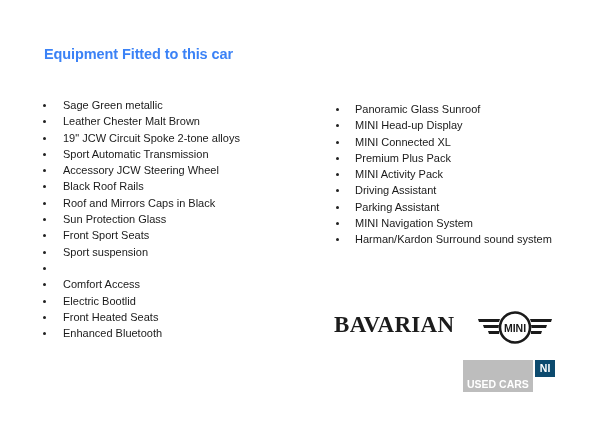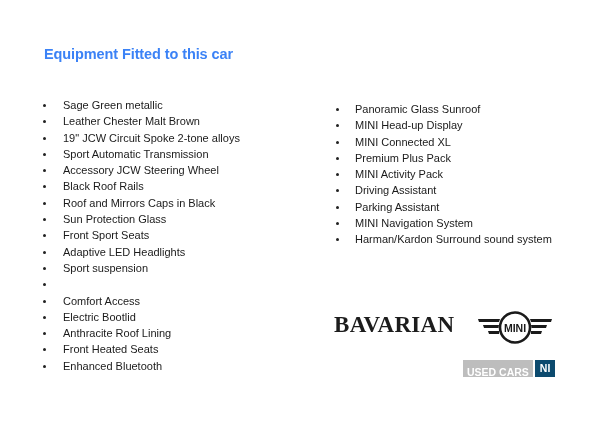--- a/index.html
+++ b/index.html
@@ -27,44 +27,42 @@
     .bavarian {
       position: absolute; left: 334px; top: 312px;
       font-family: "Liberation Serif", serif; font-size: 23px; font-weight: bold;
       color: #1c1c1c; letter-spacing: 0.3px;
     }
     .mini-logo { position: absolute; left: 478px; top: 310px; width: 74px; height: 36px; }
     .badge {
       position: absolute; left: 463px; top: 360px; height: 17px; display: flex;
       font-size: 10.5px; font-weight: bold; line-height: 17px;
     }
-    .badge .used { background: #bdbdbd; color: #ffffff; padding: 4px 4px; }
+    .badge .used { background: #bdbdbd; color: #ffffff; padding: 16px 4px; }
     .badge .ni { background: #0c4a6e; color: #ffffff; padding: 0 5px; margin-left: 2px; }
   </style>
 </head>
 <body>
 
 <div class="title">Equipment Fitted to this car</div>
 
 <ul class="list" id="left-list">
     <li><span class="dot"></span><span>Sage Green metallic</span></li>
     <li><span class="dot"></span><span>Leather Chester Malt Brown</span></li>
     <li><span class="dot"></span><span>19" JCW Circuit Spoke 2-tone alloys</span></li>
     <li><span class="dot"></span><span>Sport Automatic Transmission</span></li>
     <li><span class="dot"></span><span>Accessory JCW Steering Wheel</span></li>
     <li><span class="dot"></span><span>Black Roof Rails</span></li>
     <li><span class="dot"></span><span>Roof and Mirrors Caps in Black</span></li>
     <li><span class="dot"></span><span>Sun Protection Glass</span></li>
     <li><span class="dot"></span><span>Front Sport Seats</span></li>
-    <li><span class="dot"></span><span>Adaptive LED Headlights</span></li>
     <li><span class="dot"></span><span>Sport suspension</span></li>
     <li><span class="dot"></span></li>
     <li><span class="dot"></span><span>Comfort Access</span></li>
     <li><span class="dot"></span><span>Electric Bootlid</span></li>
-    <li><span class="dot"></span><span>Anthracite Roof Lining</span></li>
     <li><span class="dot"></span><span>Front Heated Seats</span></li>
     <li><span class="dot"></span><span>Enhanced Bluetooth</span></li>
   </ul>
 <ul class="list" id="right-list">
     <li><span class="dot"></span><span>Panoramic Glass Sunroof</span></li>
     <li><span class="dot"></span><span>MINI Head-up Display</span></li>
     <li><span class="dot"></span><span>MINI Connected XL</span></li>
     <li><span class="dot"></span><span>Premium Plus Pack</span></li>
     <li><span class="dot"></span><span>MINI Activity Pack</span></li>
     <li><span class="dot"></span><span>Driving Assistant</span></li>

